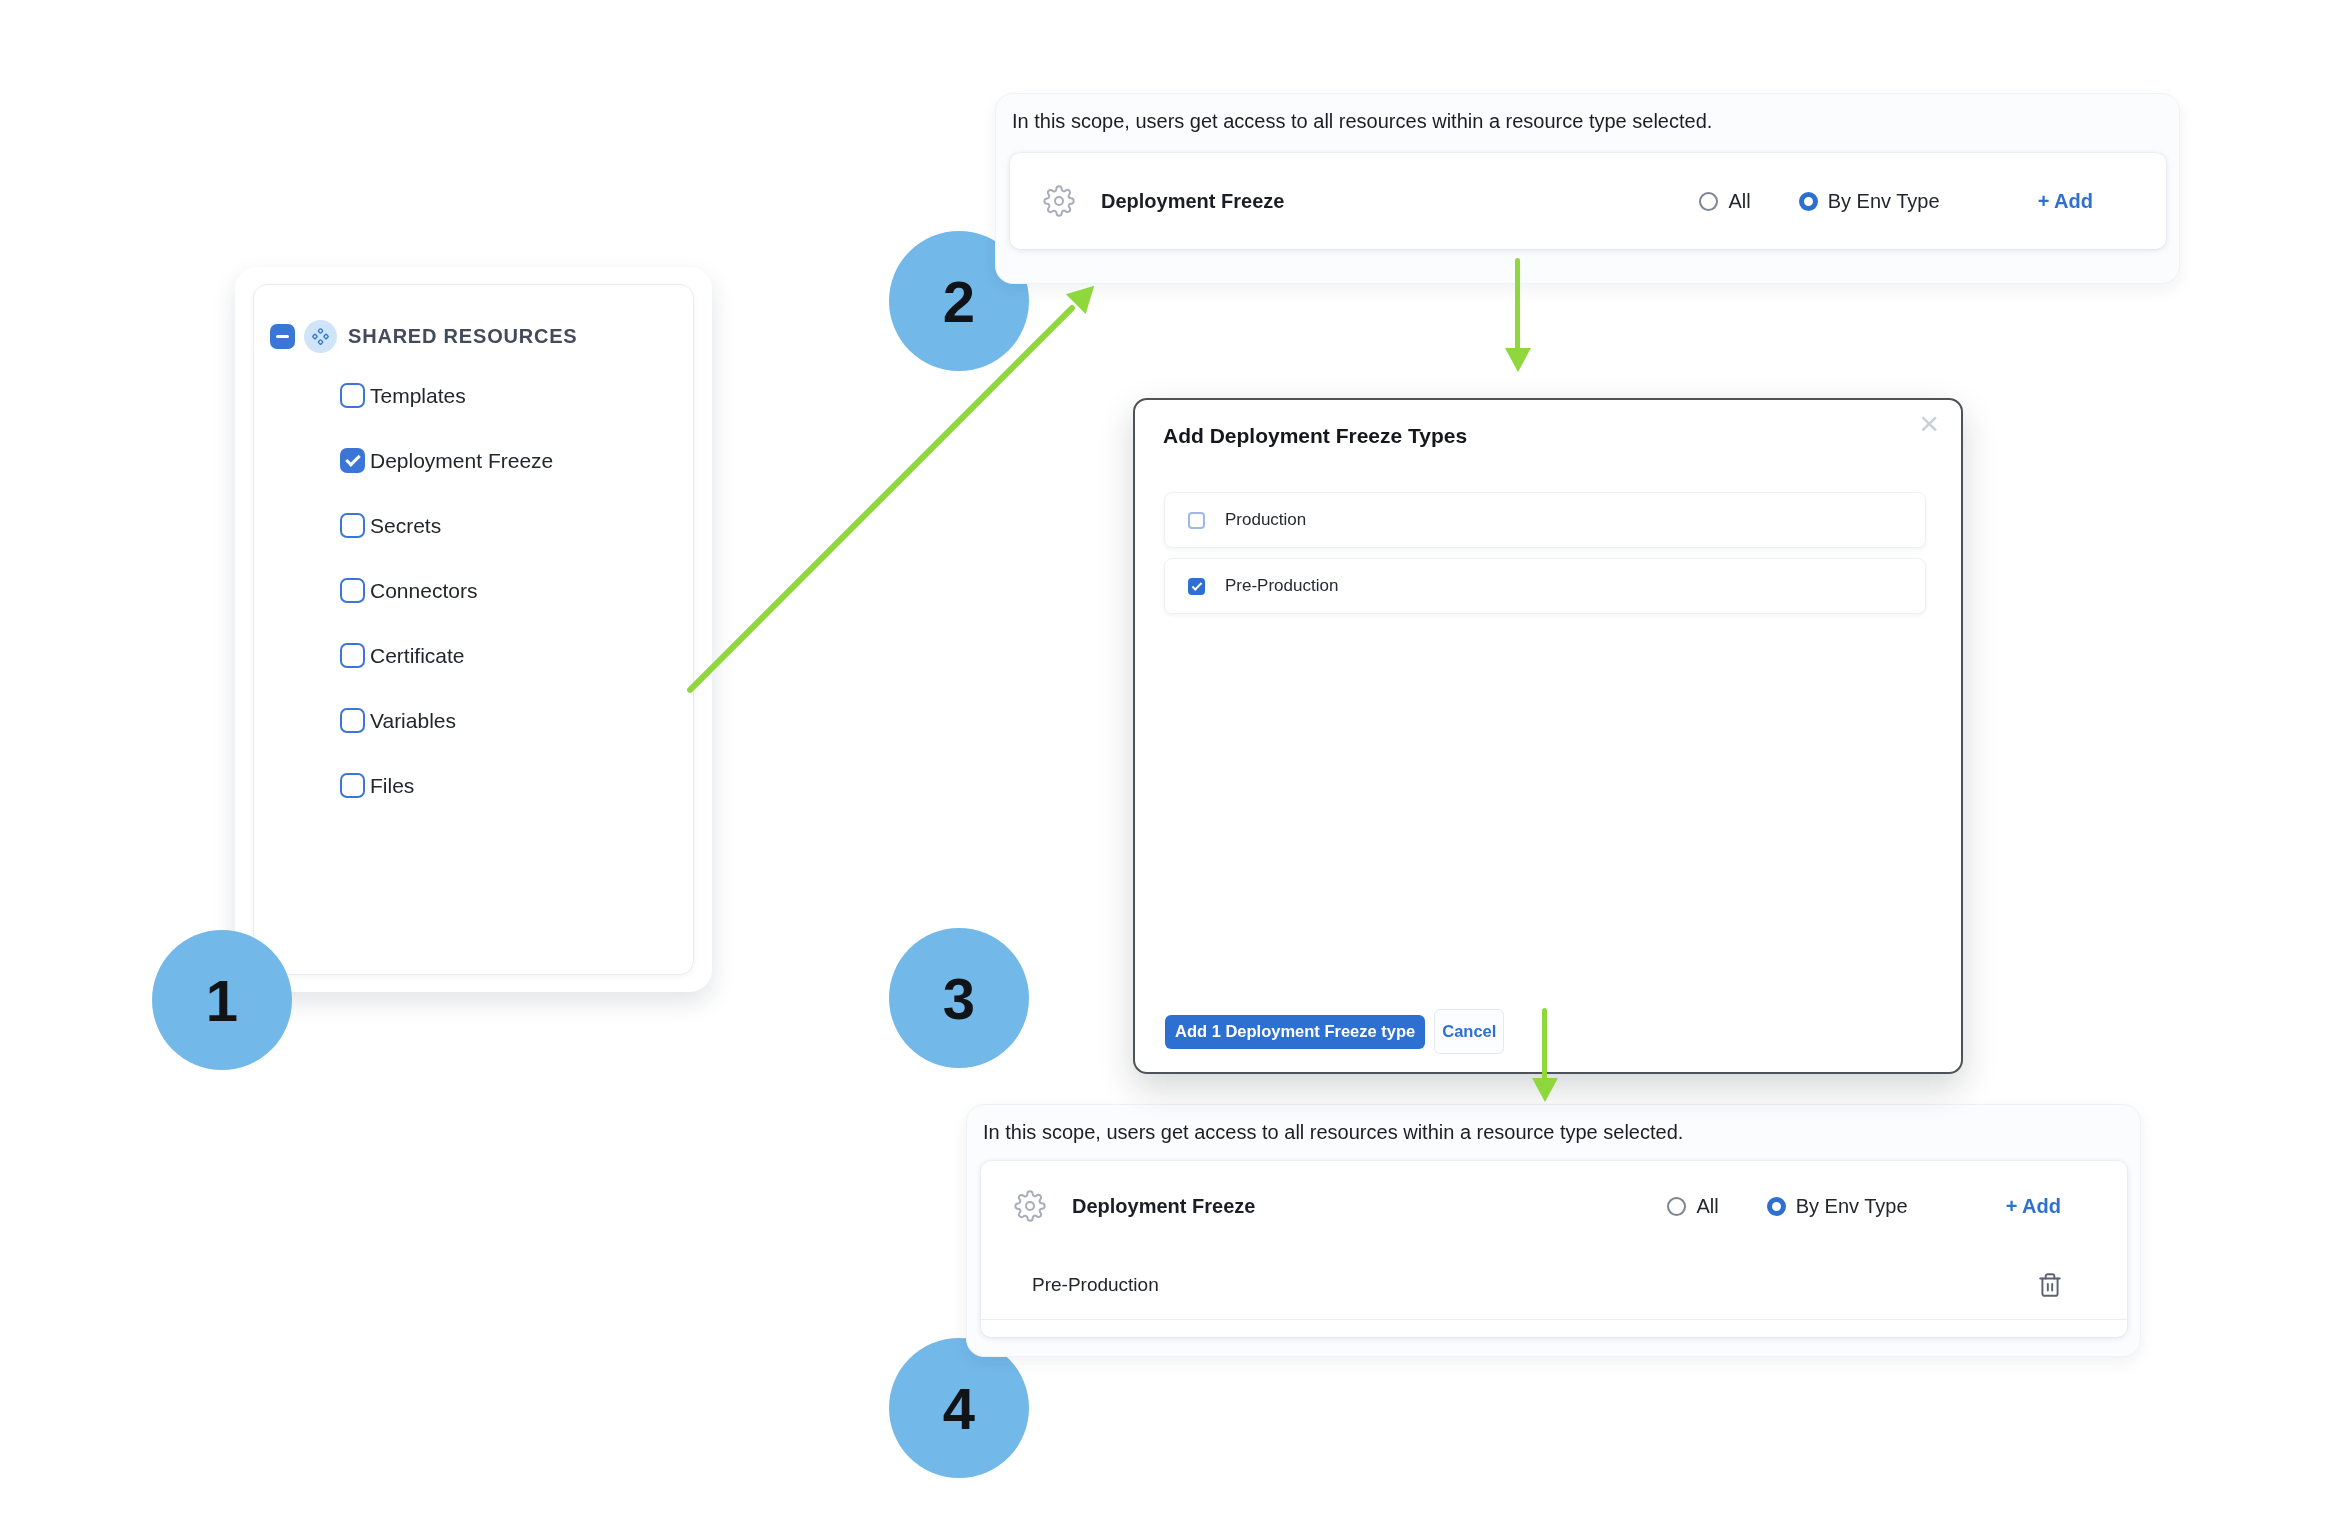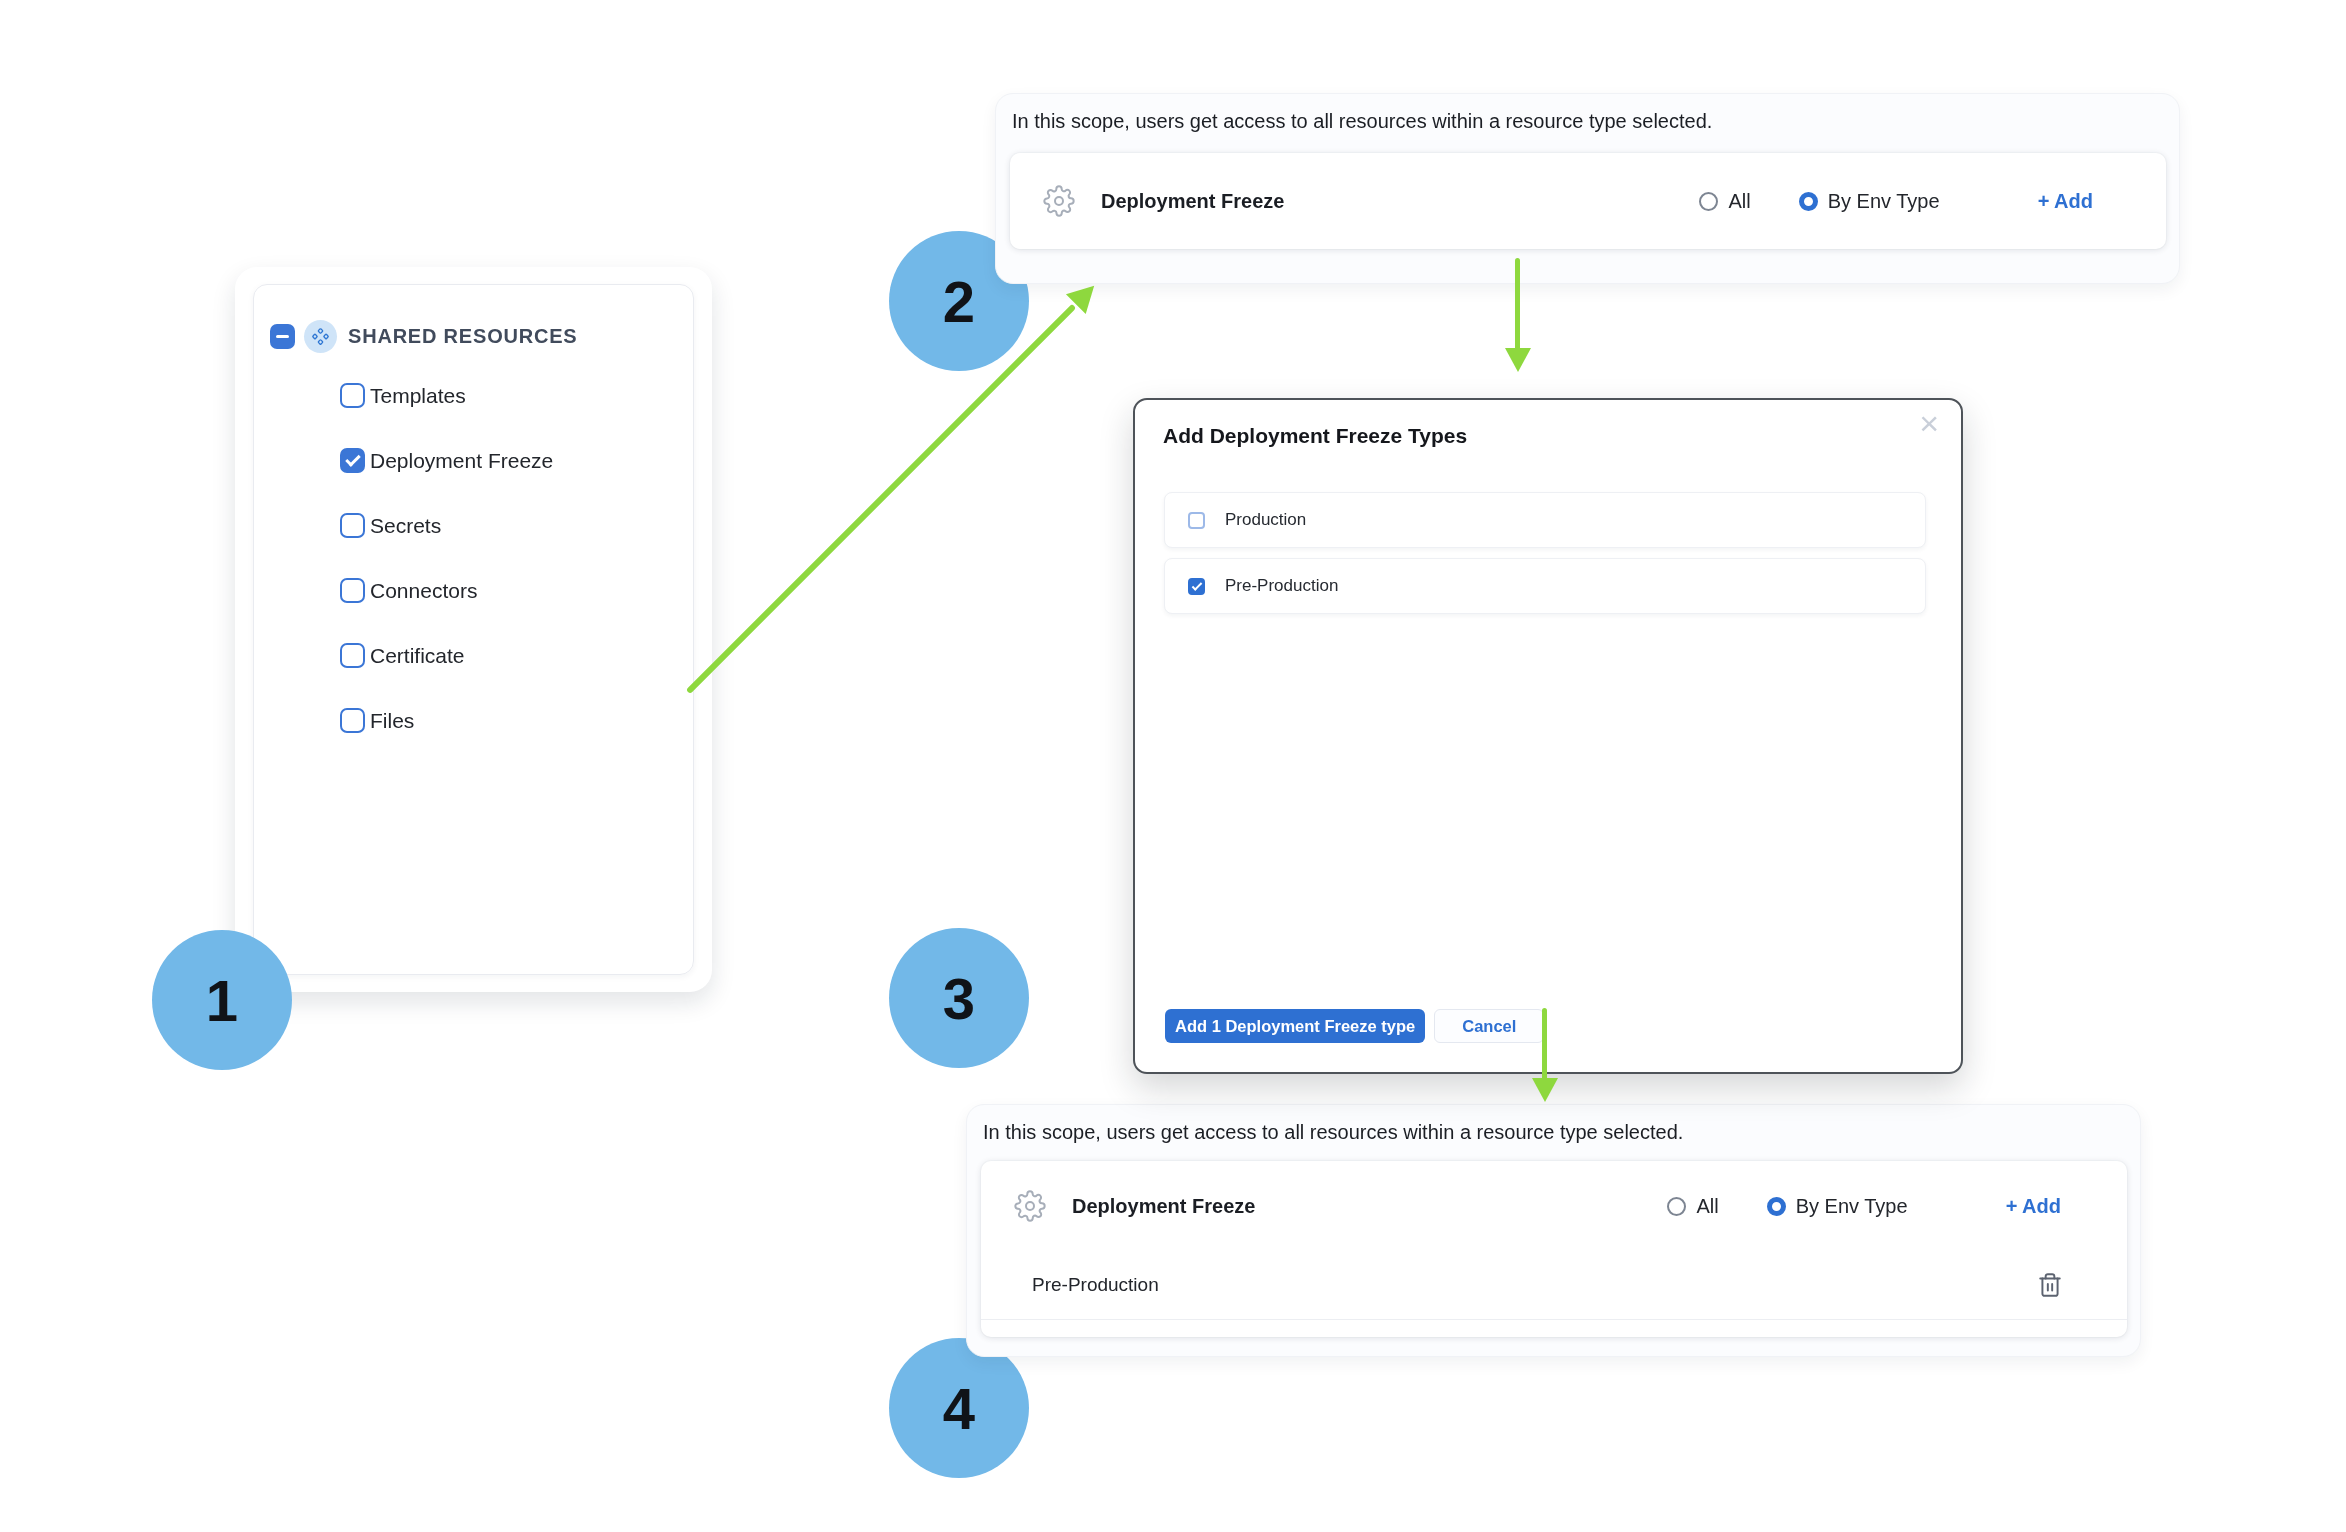--- a/index.html
+++ b/index.html
@@ -67,21 +67,21 @@
   .modal-title{position:absolute;left:28px;top:24px;font-size:21px;font-weight:700;color:#15171c;}
   .modal-close{position:absolute;right:22px;top:6px;font-size:34px;font-weight:400;color:#c9cfd9;
                background:none;border:none;line-height:1;cursor:pointer;padding:0;}
   .modal-list{position:absolute;left:29px;top:92px;right:35px;display:flex;flex-direction:column;gap:10px;}
   .modal-row{height:54px;display:flex;align-items:center;gap:20px;padding-left:23px;background:#fff;
              border:1px solid #eef0f4;border-radius:8px;box-shadow:0 2px 4px rgba(25,35,55,.05);}
   .modal-row-label{font-size:17px;color:#262a31;}
   .modal-footer{position:absolute;left:30px;top:609px;display:flex;align-items:center;gap:9px;}
   .btn-primary{height:34px;padding:0 10px;border:none;border-radius:6px;background:#2e70d2;color:#fff;
                font-size:16.5px;font-weight:700;cursor:pointer;font-family:inherit;white-space:nowrap;}
-  .btn-secondary{height:34px;padding:0 27px;border:1px solid #e4e8f0;border-radius:6px;background:#fcfdff;
+  .btn-secondary{height:45px;padding:0 7px;border:1px solid #e4e8f0;border-radius:6px;background:#fcfdff;
                color:#2e70d2;font-size:16.5px;font-weight:700;cursor:pointer;font-family:inherit;white-space:nowrap;}
 
   
   .arrow-line{position:absolute;background:#8ed83e;border-radius:3px;z-index:7;}
   .arrow-head-down{position:absolute;width:0;height:0;border-left:13px solid transparent;
                    border-right:13px solid transparent;border-top:24px solid #8ed83e;z-index:7;}
   .arrow-head-upright{position:absolute;width:0;height:0;border-left:14px solid transparent;
                    border-right:14px solid transparent;border-bottom:26px solid #8ed83e;
                    transform:rotate(45deg);z-index:7;}
 </style>
@@ -139,20 +139,24 @@
         <div class="side-row">
           <span class="cbx"></span>
           <span class="side-label">Connectors</span>
         </div>
 
         <div class="side-row">
           <span class="cbx"></span>
           <span class="side-label">Certificate</span>
         </div>
 
+        <div class="side-row">
+          <span class="cbx"></span>
+          <span class="side-label">Variables</span>
+        </div>
 
         <div class="side-row">
           <span class="cbx"></span>
           <span class="side-label">Files</span>
         </div>
 
 
       </div>
   </div>
 

